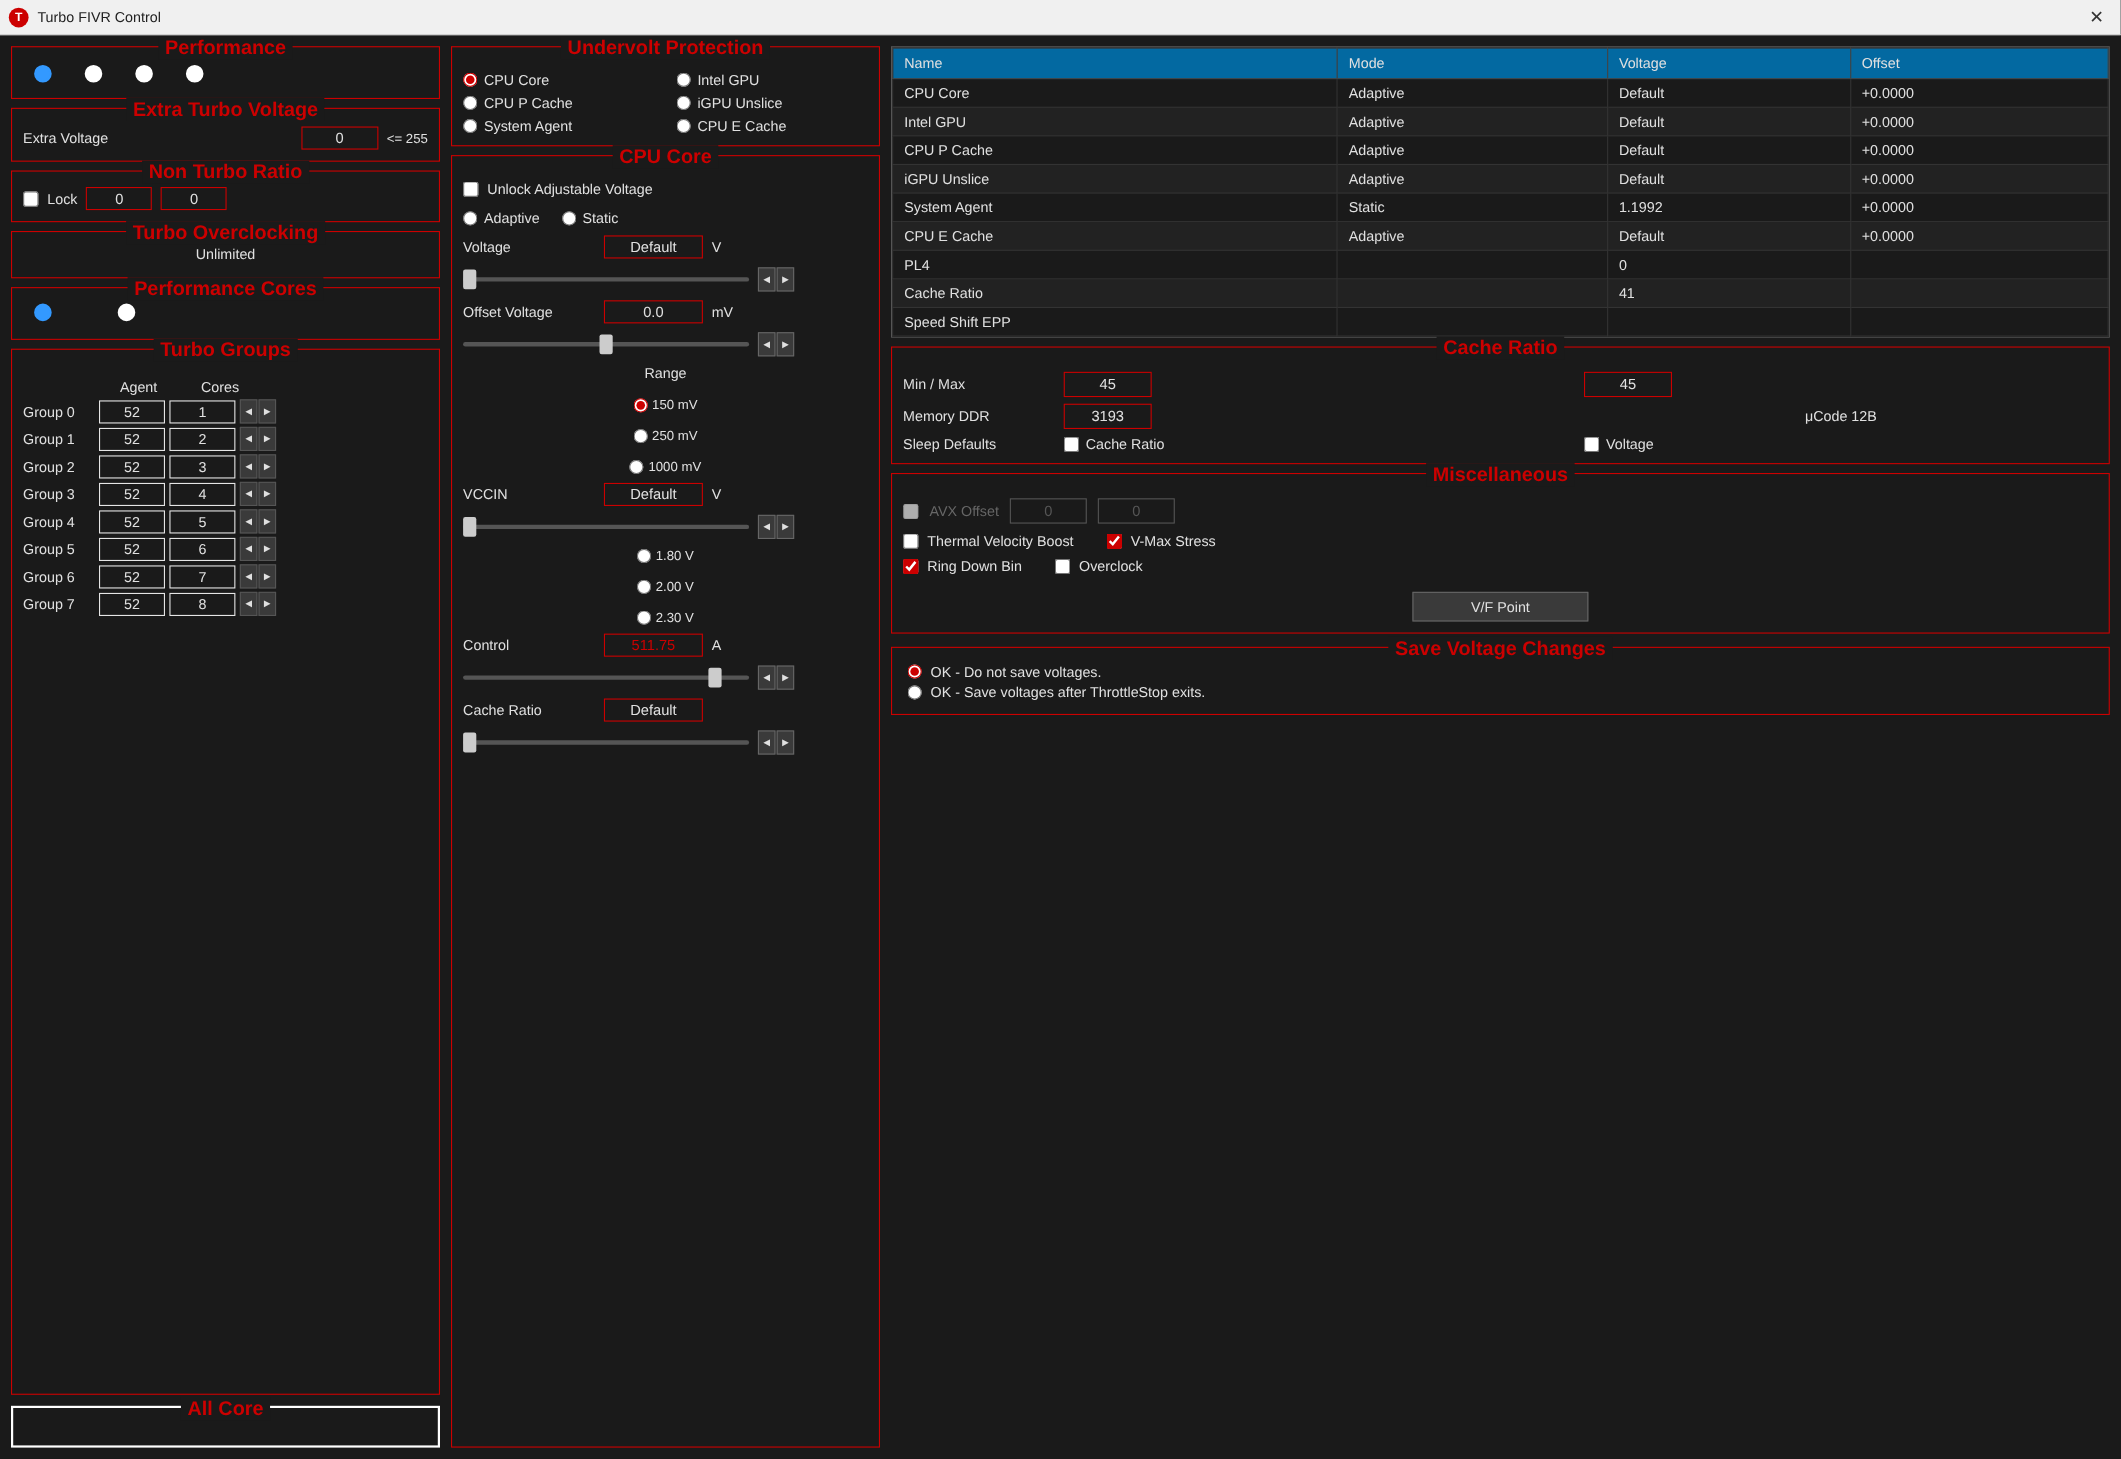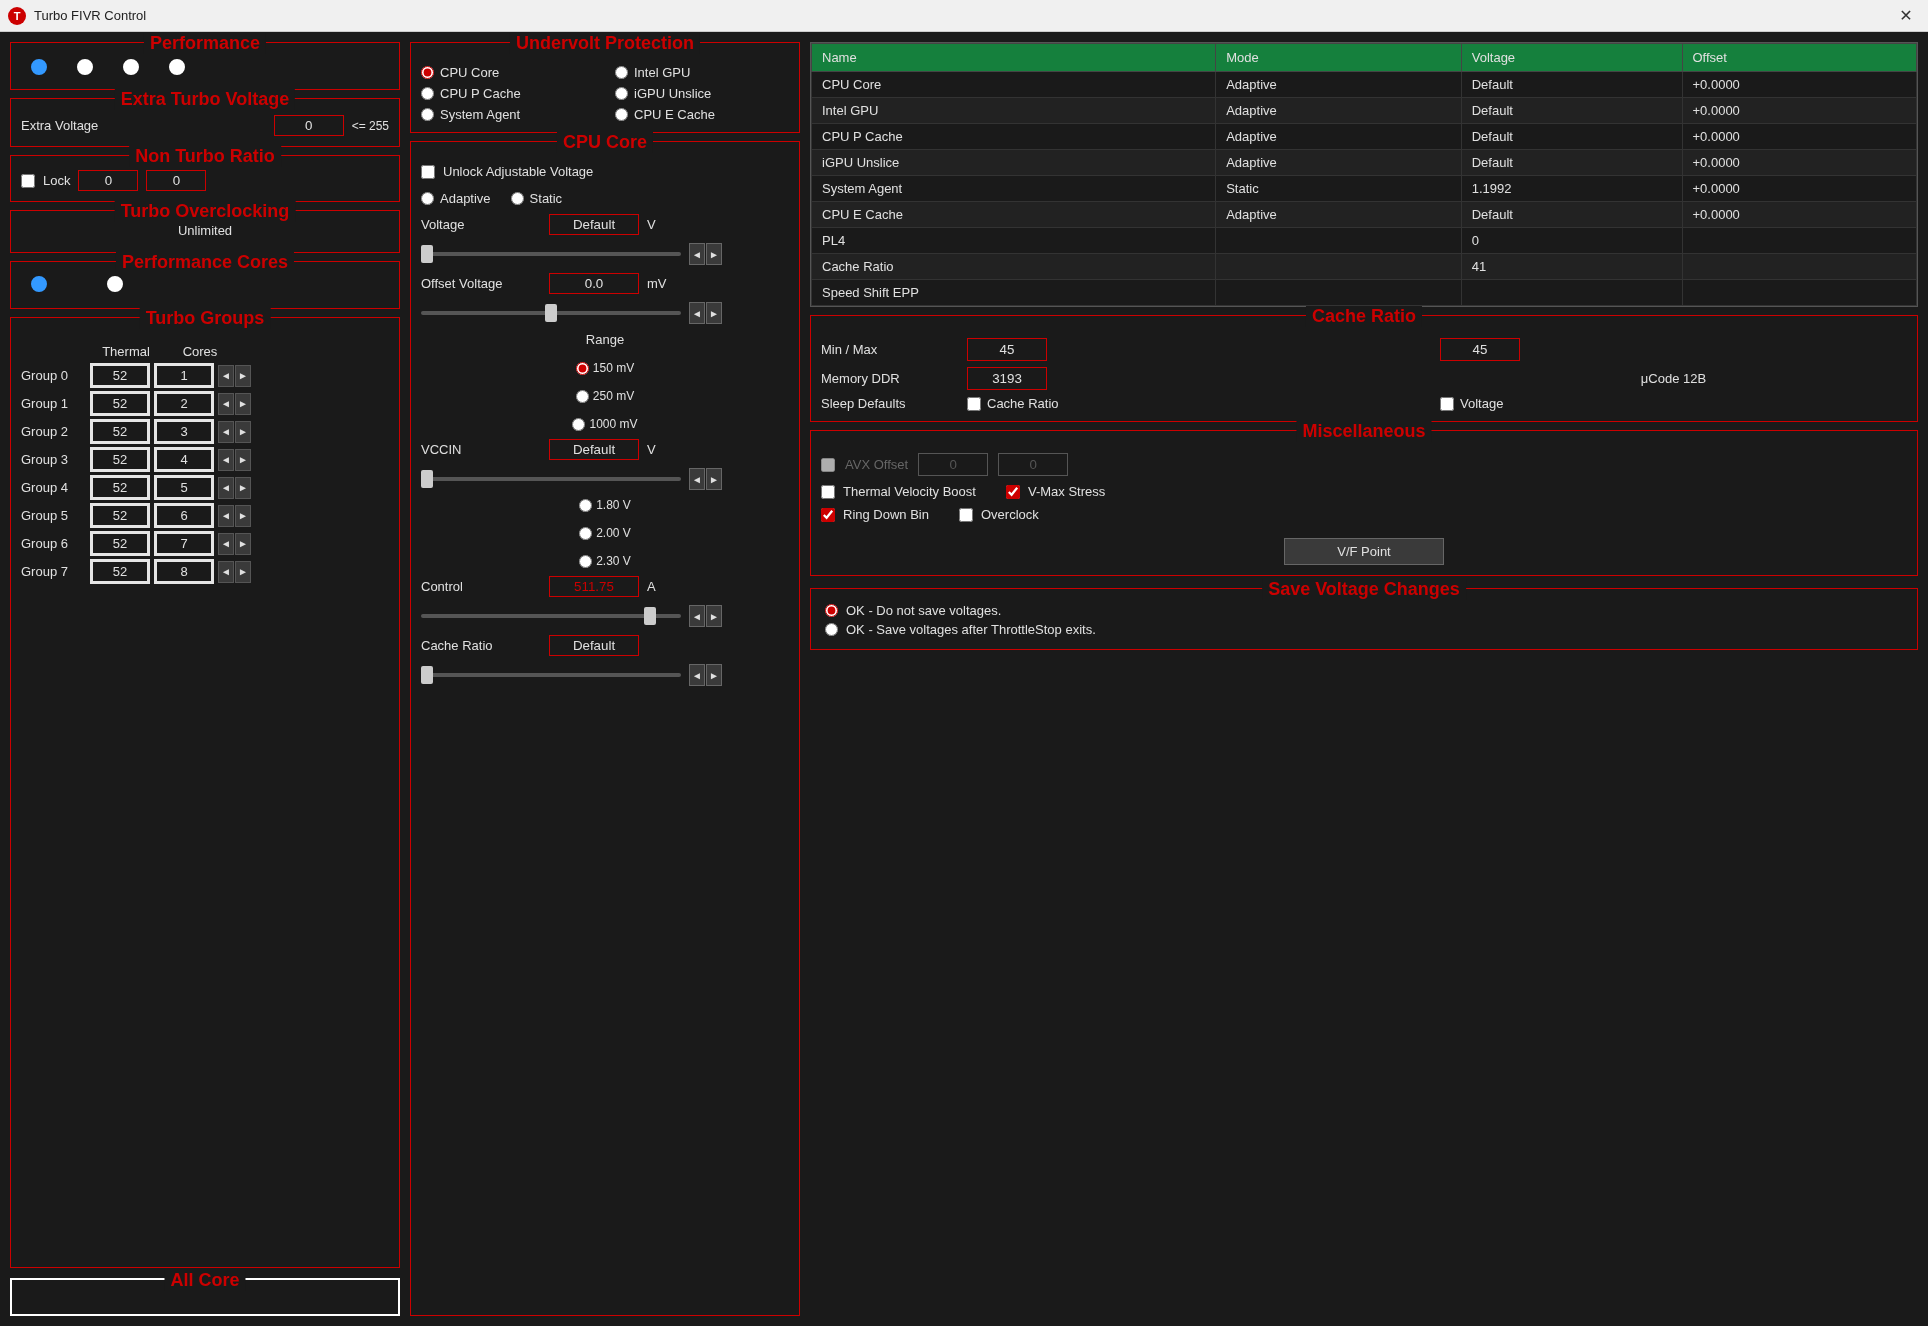--- a/index.html
+++ b/index.html
@@ -180,21 +180,21 @@
       gap: 4px;
       margin-bottom: 3px;
     }
     .tg-row-label {
       width: 65px;
       color: #e0e0e0;
     }
     .tg-input {
       width: 60px;
       background: #1a1a1a;
-      border: 3px solid #e5e5e5;
+      border: 1px solid #e5e5e5;
       color: #e0e0e0;
       padding: 2px 4px;
       text-align: center;
       font-size: 13px;
     }
     .tg-arrows {
       display: flex;
       gap: 1px;
     }
     .arrow-btn {
@@ -294,21 +294,21 @@
     }
     .range-item label { cursor: pointer; color: #e0e0e0; font-size: 12px; }
 
     
     .data-table {
       width: 100%;
       border-collapse: collapse;
       background: #1a1a1a;
     }
     .data-table th {
-      background: #15803d;
+      background: #0369a1;
       color: #e0e0e0;
       border: 1px solid #444;
       padding: 6px 10px;
       text-align: left;
       font-weight: normal;
     }
     .data-table td {
       border: 1px solid #333;
       padding: 5px 10px;
       color: #e0e0e0;
@@ -454,21 +454,21 @@
       <div class="perf-cores-row">
         <div class="radio-dot active"></div>
         <div class="radio-dot white-dot"></div>
       </div>
     </div>
 
     <div class="section-box" style="flex:1;">
       <span class="section-title">Turbo Groups</span>
       <div class="turbo-groups-table">
         <div class="tg-header">
-          <span class="tg-header-label">Thermal</span>
+          <span class="tg-header-label">Agent</span>
           <span class="tg-header-label">Cores</span>
         </div>
 
         <div id="tg-rows-container">
             <div class="tg-row">
       <span class="tg-row-label">Group 0</span>
       <input class="tg-input" type="text" value="52" style="">
       <input class="tg-input" type="text" value="1" style="">
       <div class="tg-arrows">
         <button class="arrow-btn">◄</button>

